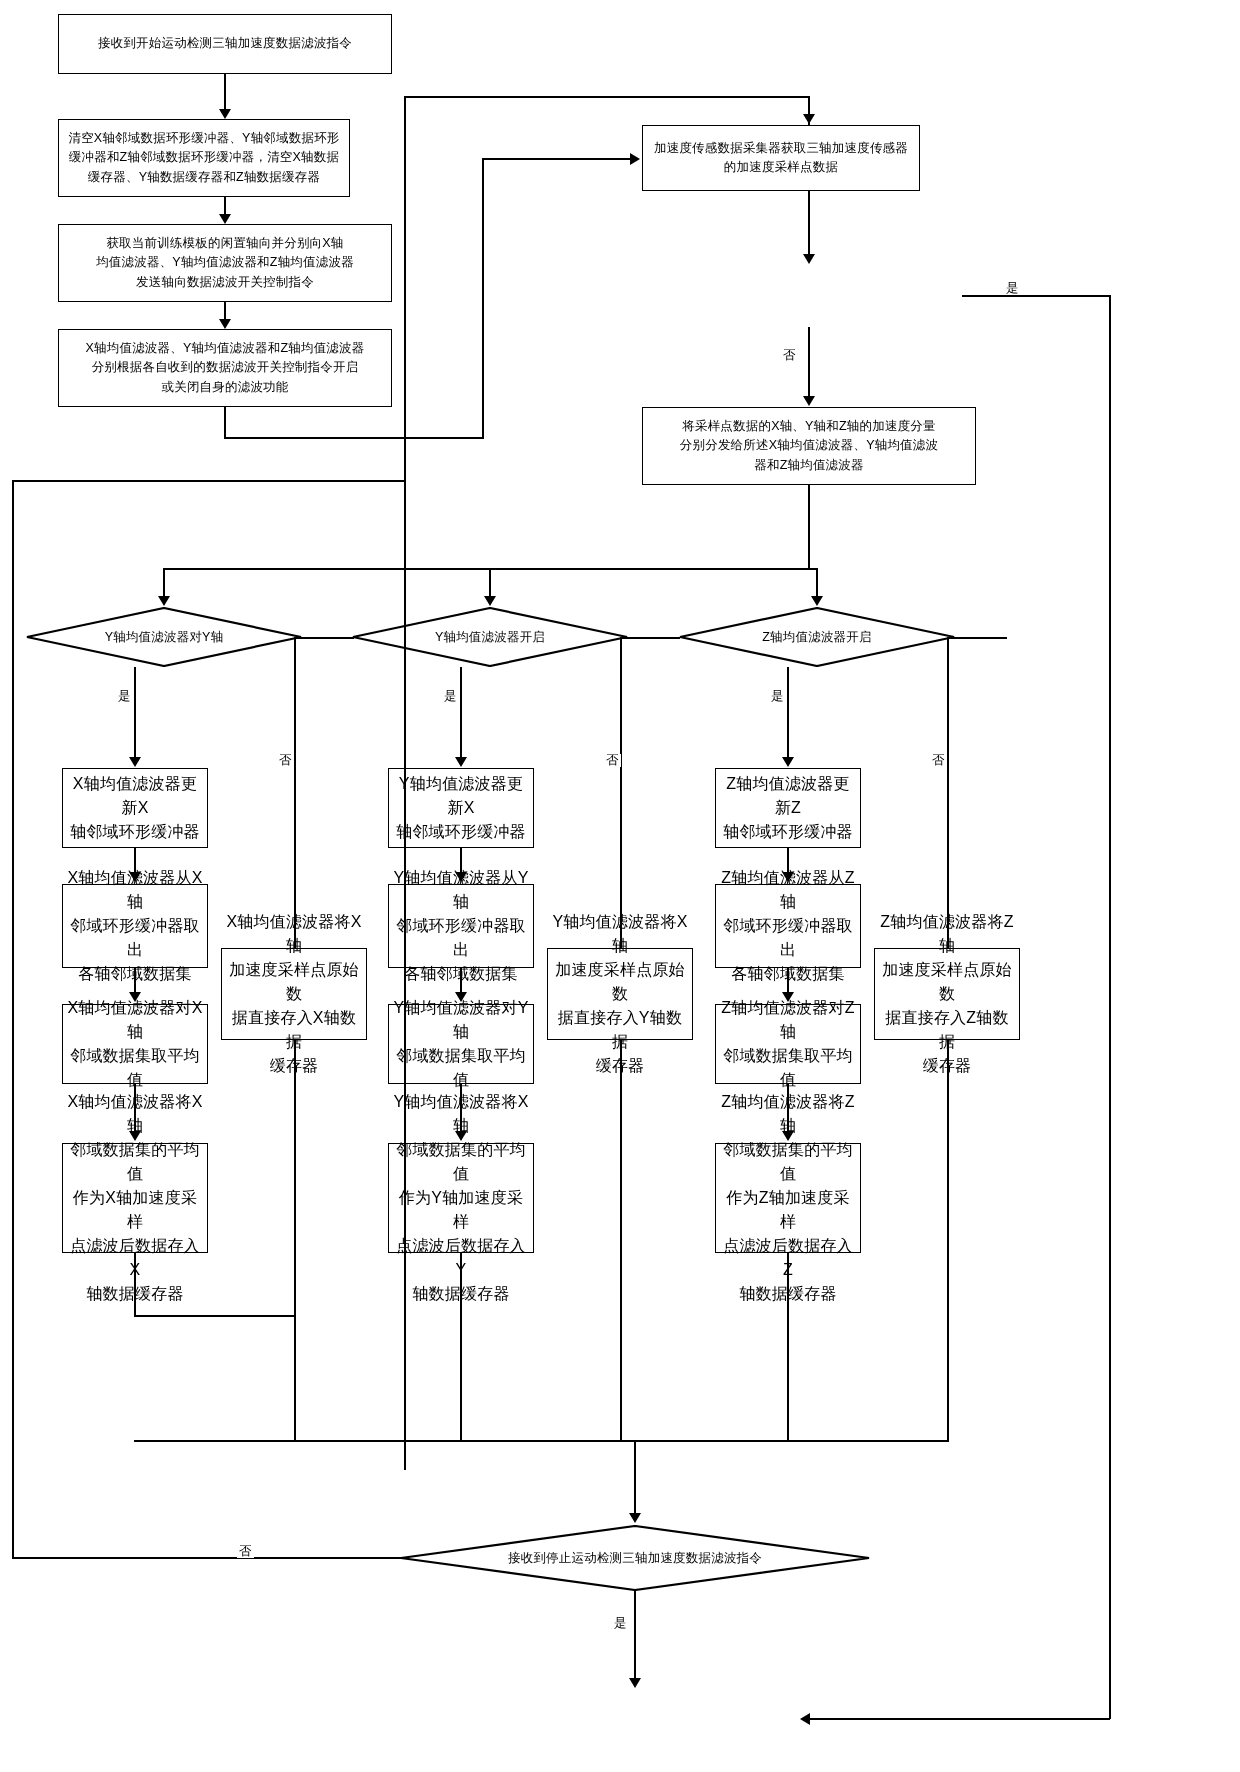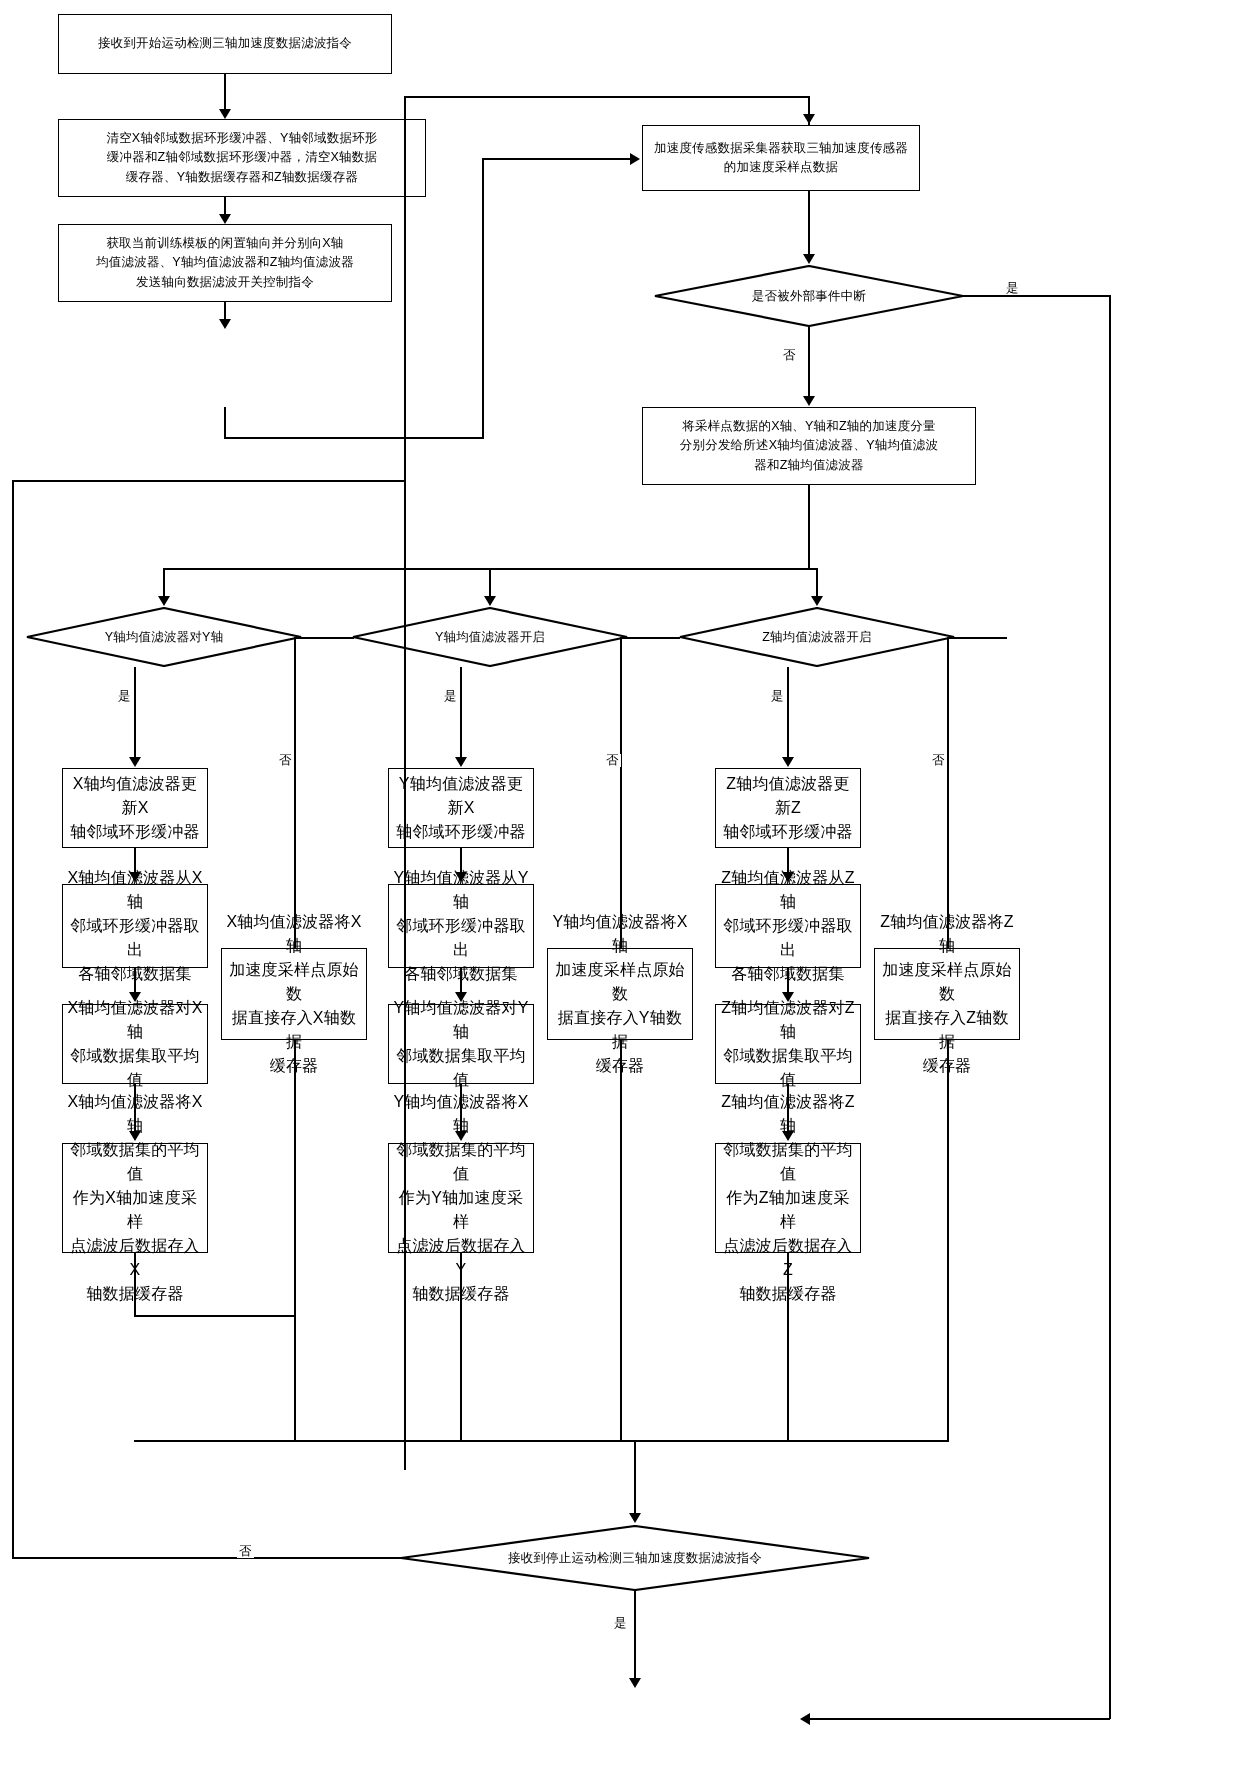--- a/index.html
+++ b/index.html
@@ -65,28 +65,31 @@
     line-height:1;
   }
 </style>
 </head>
 <body>
 
 <div id="canvas">
 
   <div class="box" style="left:58px;top:14px;width:334px;height:60px;">接收到开始运动检测三轴加速度数据滤波指令</div>
 
-  <div class="box" style="left:58px;top:119px;width:368px;height:78px;">清空X轴邻域数据环形缓冲器、Y轴邻域数据环形
+  <div class="box" style="left:58px;top:119px;width:292px;height:78px;">清空X轴邻域数据环形缓冲器、Y轴邻域数据环形
 缓冲器和Z轴邻域数据环形缓冲器，清空X轴数据
 缓存器、Y轴数据缓存器和Z轴数据缓存器</div>
 
   <div class="box" style="left:58px;top:224px;width:334px;height:78px;">获取当前训练模板的闲置轴向并分别向X轴
 均值滤波器、Y轴均值滤波器和Z轴均值滤波器
 发送轴向数据滤波开关控制指令</div>
 
+  <div class="box" style="left:58px;top:329px;width:334px;height:78px;">X轴均值滤波器、Y轴均值滤波器和Z轴均值滤波器
+分别根据各自收到的数据滤波开关控制指令开启
+或关闭自身的滤波功能</div>
 
   <div class="box" style="left:642px;top:125px;width:278px;height:66px;">加速度传感数据采集器获取三轴加速度传感器
 的加速度采样点数据</div>
 
   <div class="box" style="left:642px;top:407px;width:334px;height:78px;">将采样点数据的X轴、Y轴和Z轴的加速度分量
 分别分发给所述X轴均值滤波器、Y轴均值滤波
 器和Z轴均值滤波器</div>
 
   <div class="box small" style="left:62px;top:768px;width:146px;height:80px;">X轴均值滤波器更新X
 轴邻域环形缓冲器</div>
@@ -133,26 +136,20 @@
 邻域数据集的平均值
 作为Z轴加速度采样
 点滤波后数据存入Z
 轴数据缓存器</div>
   <div class="box small" style="left:874px;top:948px;width:146px;height:92px;">Z轴均值滤波器将Z轴
 加速度采样点原始数
 据直接存入Z轴数据
 缓存器</div>
 
 
-  <div class="diamond" style="left:654px;top:265px;width:310px;height:62px;">
-    <svg class="shape" viewBox="0 0 310 62" preserveAspectRatio="none">
-      <polygon points="155,1 309,31 155,61 1,31" fill="#fff" stroke="#000" stroke-width="2.2"></polygon>
-    </svg>
-    <div class="dlabel">是否被外部事件中断</div>
-  </div>
 
   <div class="diamond" style="left:26px;top:607px;width:276px;height:60px;">
     <svg class="shape" viewBox="0 0 276 60" preserveAspectRatio="none">
       <polygon points="138,1 275,30 138,59 1,30" fill="#fff" stroke="#000" stroke-width="2.2"></polygon>
     </svg>
     <div class="dlabel">Y轴均值滤波器对Y轴</div>
   </div>
 
   <div class="diamond" style="left:352px;top:607px;width:276px;height:60px;">
     <svg class="shape" viewBox="0 0 276 60" preserveAspectRatio="none">

